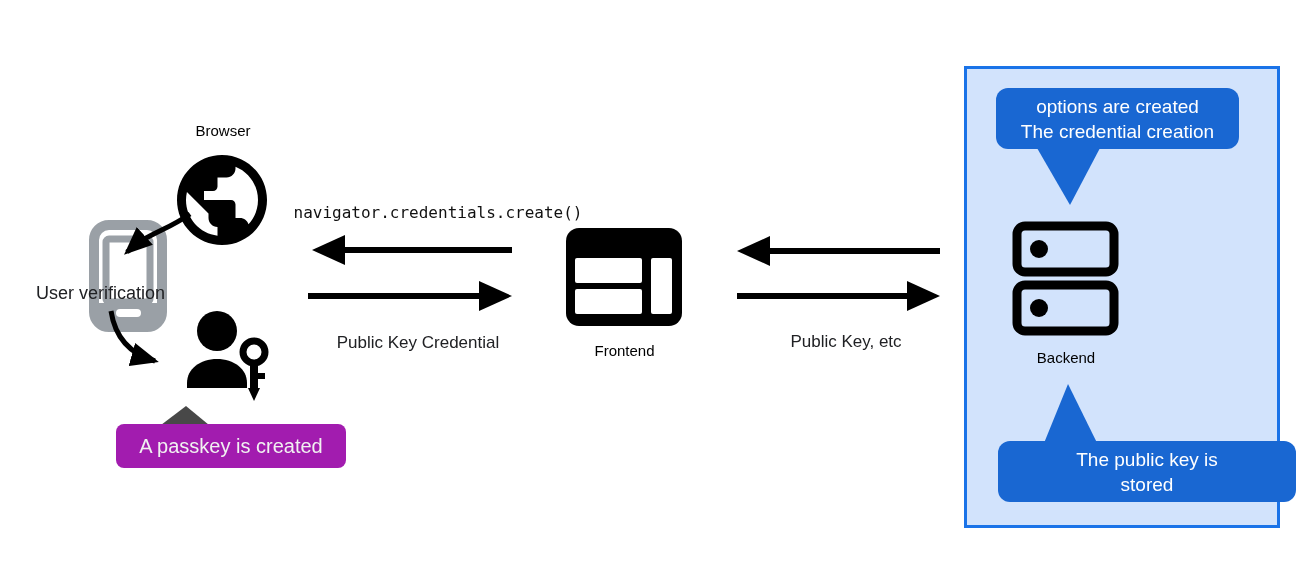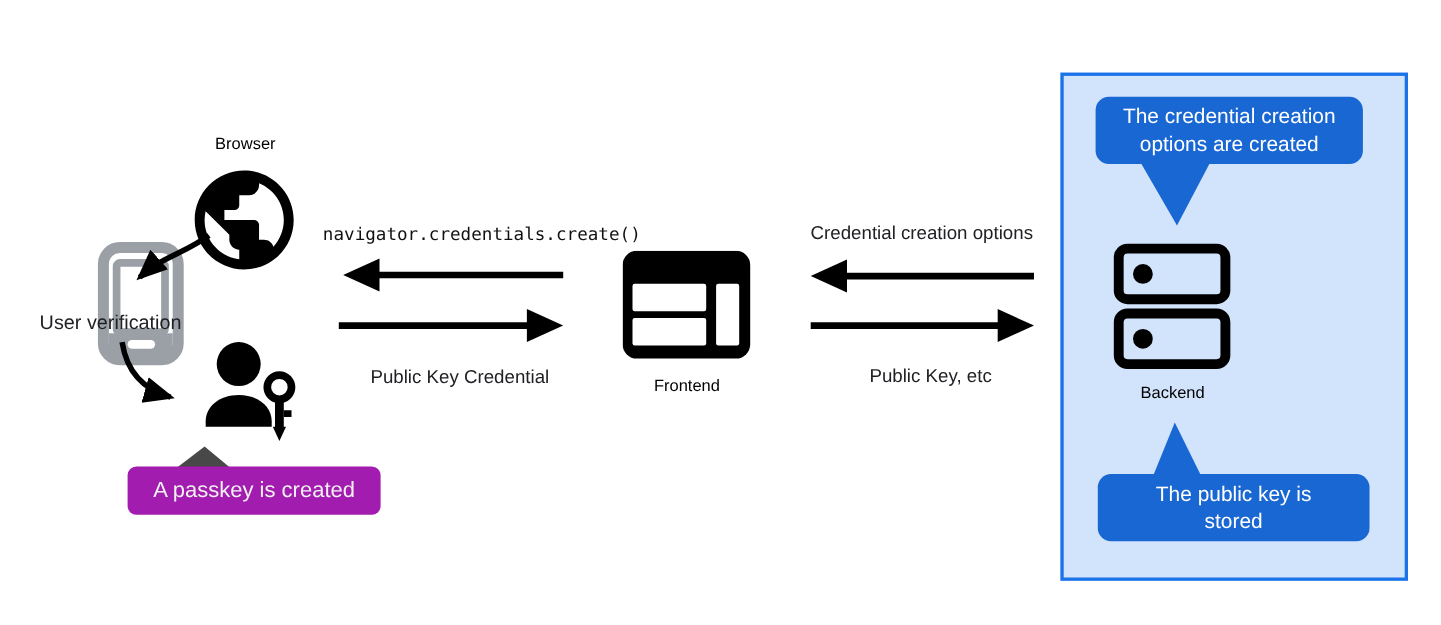--- a/index.html
+++ b/index.html
@@ -81,41 +81,40 @@
   <div class="abs mono-label" style="left:290px;top:203px;width:296px;">navigator.credentials.create()</div>
 
   <svg class="abs" style="left:566px;top:228px;" width="117" height="99" viewBox="0 0 117 99" aria-hidden="true">
     <rect x="0" y="0" width="116" height="98" rx="13" fill="#000"></rect>
     <rect x="9" y="30" width="67" height="25" rx="2" fill="#fff"></rect>
     <rect x="9" y="61" width="67" height="25" rx="2" fill="#fff"></rect>
     <rect x="85" y="30" width="21" height="56" rx="2" fill="#fff"></rect>
   </svg>
   <div class="abs bold-label" style="left:566px;top:342px;width:117px;">Frontend</div>
 
-  <div class="abs arrow-label" style="left:720px;top:202px;width:236px;">Credential creation options</div>
   <div class="abs arrow-label" style="left:746px;top:332px;width:200px;">Public Key, etc</div>
 
   <div class="abs backend-panel" style="left:964px;top:66px;width:310px;height:456px;"></div>
 
   <div class="abs bubble" style="left:996px;top:88px;width:243px;height:61px;">
+    <span>options are created</span>
     <span>The credential creation</span>
-    <span>options are created</span>
   </div>
   <div class="abs bubble-tail-down" style="left:1037px;top:148px;"></div>
 
   <svg class="abs" style="left:1012px;top:221px;" width="108" height="115" viewBox="0 0 108 115" aria-hidden="true">
     <rect x="5" y="5" width="97" height="46" rx="8" fill="none" stroke="#000" stroke-width="9"></rect>
     <circle cx="27" cy="28" r="9" fill="#000"></circle>
     <rect x="5" y="64" width="97" height="46" rx="8" fill="none" stroke="#000" stroke-width="9"></rect>
     <circle cx="27" cy="87" r="9" fill="#000"></circle>
   </svg>
   <div class="abs bold-label" style="left:1012px;top:349px;width:108px;">Backend</div>
 
   <div class="abs bubble-tail-up" style="left:1040px;top:384px;"></div>
-  <div class="abs bubble" style="left:998px;top:431px;width:247px;height:61px;">
+  <div class="abs bubble" style="left:998px;top:441px;width:298px;height:61px;">
     <span>The public key is</span>
     <span>stored</span>
   </div>
 
   <svg class="abs" style="left:0;top:0;pointer-events:none;" width="1310" height="568" viewBox="0 0 1310 568" aria-hidden="true">
     <defs>
       <marker id="curvehead" markerUnits="userSpaceOnUse" markerWidth="30" markerHeight="26" refX="24" refY="13" orient="auto">
         <path d="M0,1 L28,13 L0,25 Z" fill="#000"></path>
       </marker>
     </defs>

